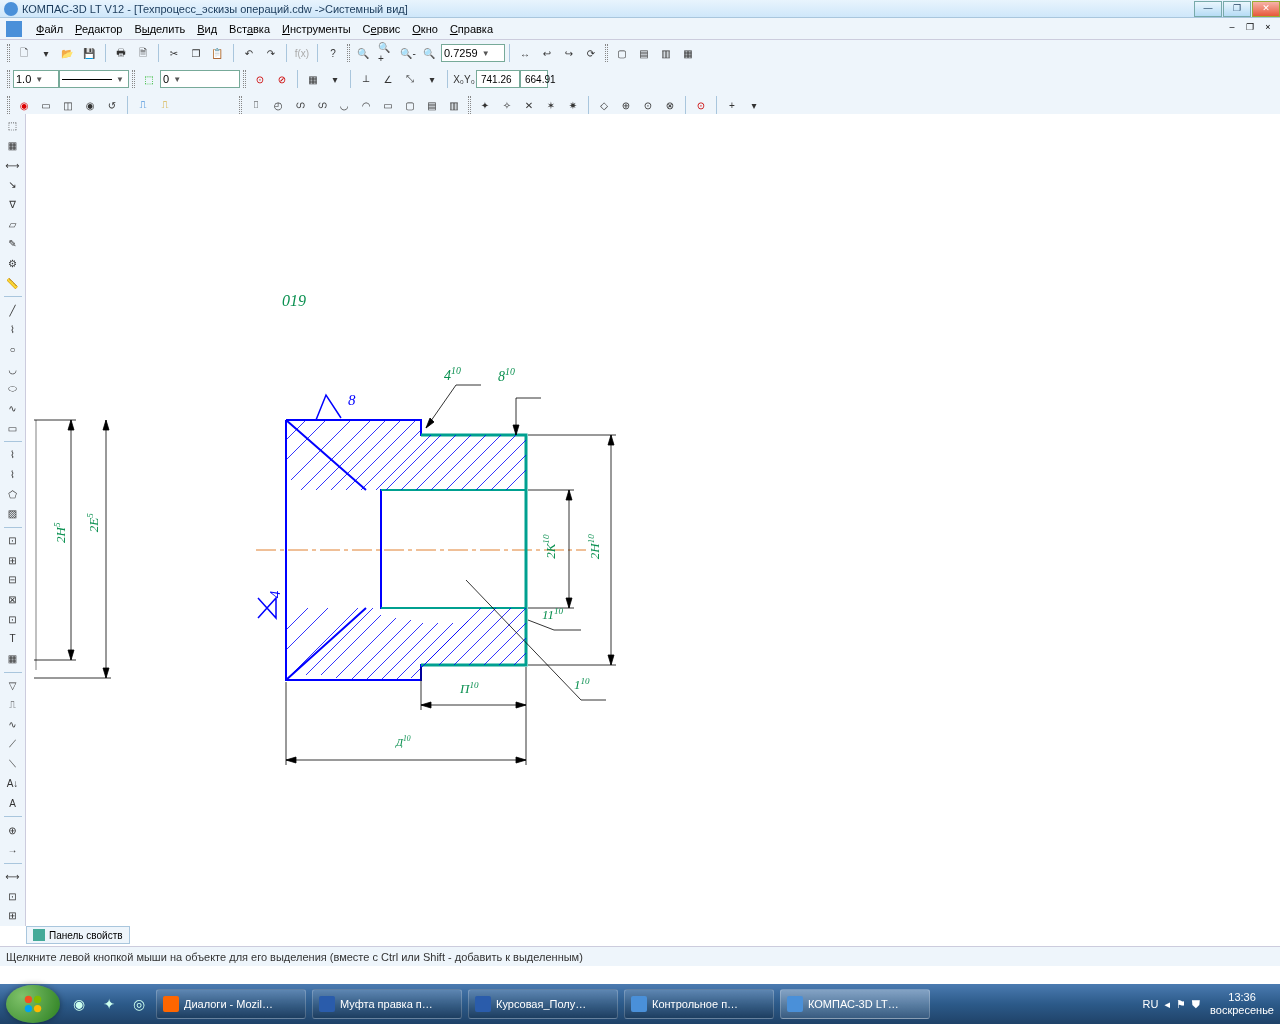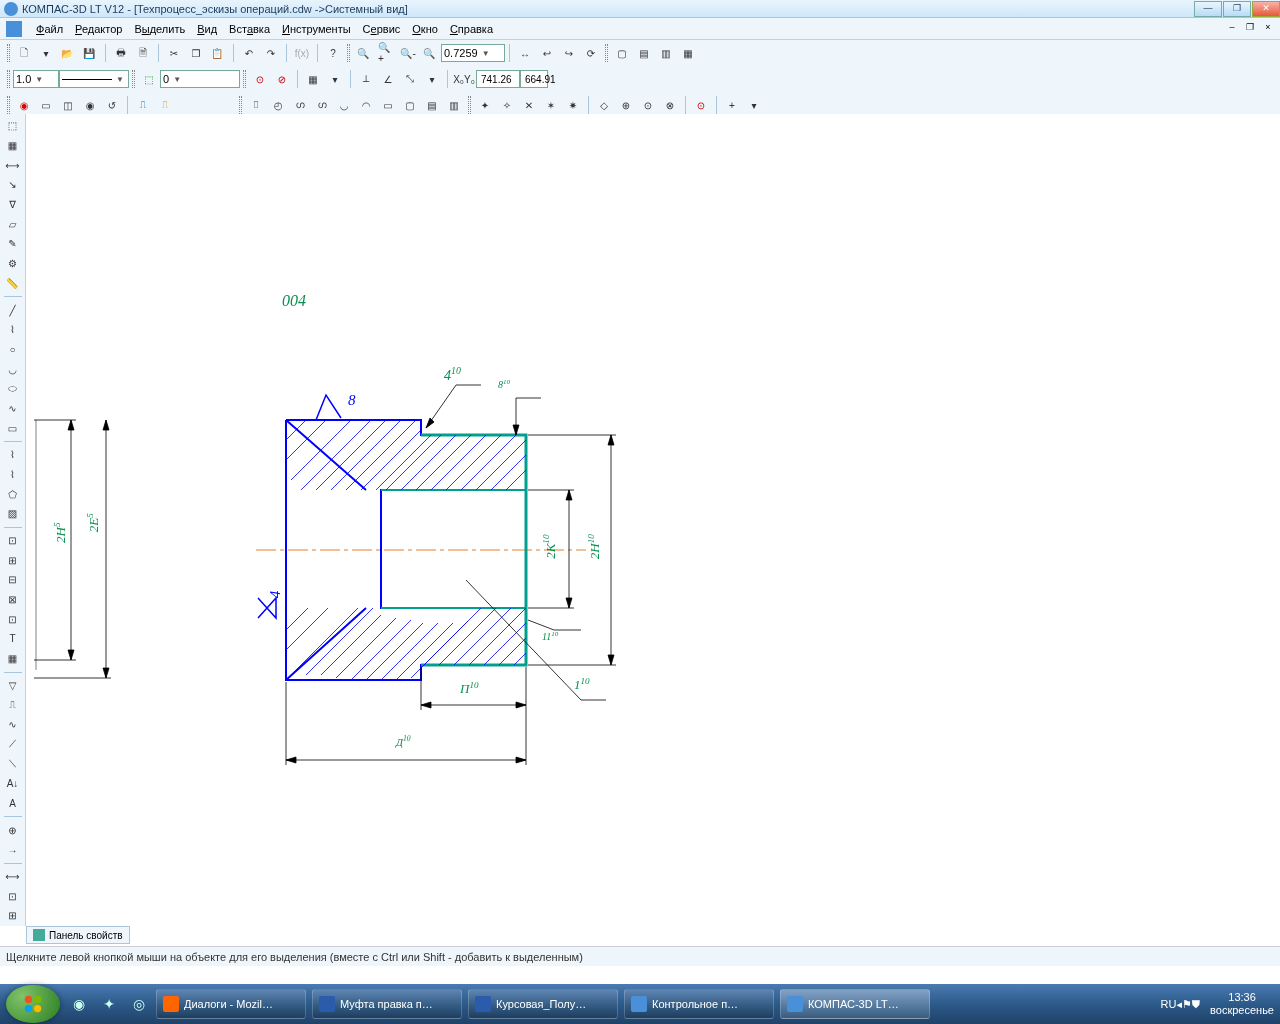--- a/index.html
+++ b/index.html
@@ -47,21 +47,21 @@
 
 
 .taskbar { position: absolute; left: 0; right: 0; bottom: 0; height: 40px; background: linear-gradient(to bottom, #4b7bb1, #2c5a89 50%, #1f4268); display: flex; align-items: center; }
 .taskbar .start { width: 54px; height: 38px; background: radial-gradient(circle at 30% 30%, #7fc26a, #2a7e1f); border-radius: 50%; margin-left: 6px; box-shadow: 0 0 6px rgba(0,0,0,.4); display:flex; align-items:center; justify-content:center; }
 .taskbar .start svg { width: 22px; height: 22px; }
 .taskbar .pin { width: 22px; height: 22px; margin-left: 8px; display:flex;align-items:center;justify-content:center;font-size:14px;color:#cfe; }
 .taskbar .task { height: 30px; min-width: 150px; margin-left: 6px; background: linear-gradient(to bottom, rgba(255,255,255,.15), rgba(0,0,0,.15)); border: 1px solid rgba(255,255,255,.2); border-radius: 3px; display: flex; align-items: center; padding: 0 6px; color: #fff; font-size: 11px; }
 .taskbar .task .ticon { width: 16px; height: 16px; background: #fa0; margin-right: 5px; border-radius: 2px; }
 .taskbar .task.active { background: linear-gradient(to bottom, rgba(255,255,255,.35), rgba(255,255,255,.1)); }
 .taskbar .tray { margin-left: auto; display: flex; align-items: center; color: #fff; padding-right: 6px; font-size: 11px; }
-.taskbar .tray .tritem { }
+.taskbar .tray .tritem { margin-left: 6px; }
 .taskbar .tray .clock { text-align: center; line-height: 1.2; margin-left: 10px; }
 
 
 .gap { position: absolute; left:0; right:0; bottom:40px; height:18px; background:white; }
 
 
 .dlabel { position: absolute; font-style: italic; color: #0a9050; font-family: Georgia, serif; }
 .dlabel sup { font-size: 0.7em; }
 </style>
 </head>
@@ -379,30 +379,30 @@
 
       <line x1="260" y1="640" x2="500" y2="640"></line>
       <polygon points="260,640 270,637 270,643"></polygon>
         <polygon points="500,640 490,637 490,643"></polygon>
       <line x1="260" y1="562" x2="260" y2="645"></line>
         <line x1="500" y1="590" x2="500" y2="645"></line>
     </g>
   </svg>
   
   
-  <div class="dlabel" style="left:256px;top:178px;font-size:16px">004</div>
+  <div class="dlabel" style="left:256px;top:178px;font-size:16px">019</div>
   <div class="dlabel" style="left:322px;top:278px;color:#0000ff;font-size:15px">8</div>
   <div class="dlabel" style="left:246px;top:472px;color:#0000ff;font-size:15px;transform:rotate(-90deg)">4</div>
   <div class="dlabel" style="left:418px;top:251px;font-size:14px"><span>4</span><sup>10</sup></div>
-  <div class="dlabel" style="left:472px;top:264px;font-size:10px"><span>8</span><sup>10</sup></div>
+  <div class="dlabel" style="left:472px;top:252px;font-size:14px"><span>8</span><sup>10</sup></div>
   <div class="dlabel" style="left:24px;top:410px;font-size:13px;transform:rotate(-90deg)"><span>2H</span><sup>5</sup></div>
   <div class="dlabel" style="left:58px;top:400px;font-size:13px;transform:rotate(-90deg)"><span>2E</span><sup>5</sup></div>
   <div class="dlabel" style="left:512px;top:424px;font-size:13px;transform:rotate(-90deg)"><span>2K</span><sup>10</sup></div>
   <div class="dlabel" style="left:556px;top:424px;font-size:13px;transform:rotate(-90deg)"><span>2H</span><sup>10</sup></div>
-  <div class="dlabel" style="left:516px;top:516px;font-size:10px"><span>11</span><sup>10</sup></div>
+  <div class="dlabel" style="left:516px;top:492px;font-size:13px"><span>11</span><sup>10</sup></div>
   <div class="dlabel" style="left:548px;top:562px;font-size:13px"><span>1</span><sup>10</sup></div>
   <div class="dlabel" style="left:434px;top:566px;font-size:13px"><span>П</span><sup>10</sup></div>
   <div class="dlabel" style="left:370px;top:620px;font-size:11px"><span>Д</span><sup>10</sup></div>
 </div>
 
 <div class="proppanel">
   <div class="picon"></div>
   <span>Панель свойств</span>
 </div>
 

